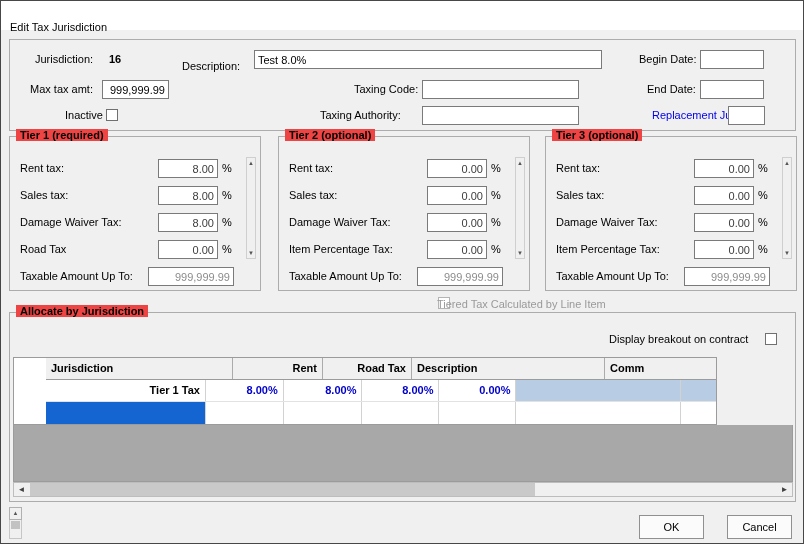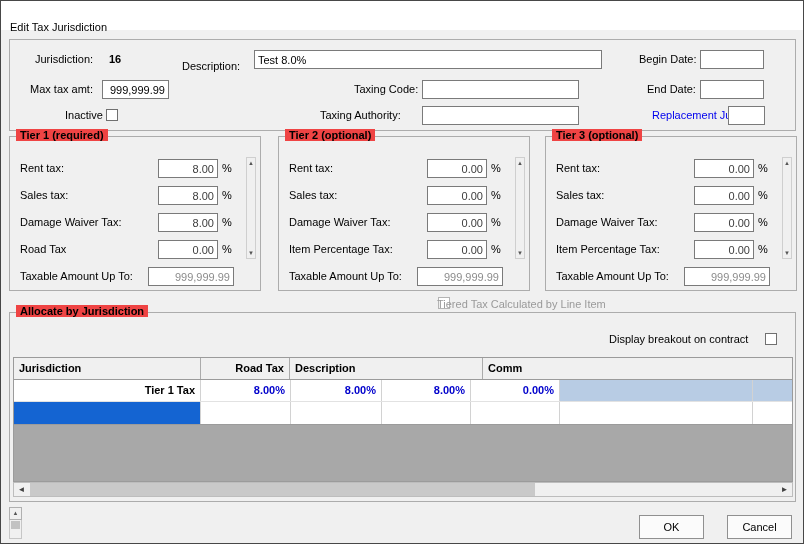--- a/index.html
+++ b/index.html
@@ -16,21 +16,21 @@
   .gray{color:#9a9a9a;}
   .inp{position:absolute;height:19px;background:#fff;border:1px solid #7a7a7a;
        font:11px "Liberation Sans", sans-serif;padding:0 3px;color:#000;}
   .num{text-align:right;color:#3c3c3c;}
   .dim{color:#8c8c8c;}
   .cb{position:absolute;width:12px;height:12px;background:#fff;border:1px solid #707070;}
   .cb-disabled{border-color:#b4b4b4;}
   .mini-vscroll{position:absolute;width:10px;background:#f0f0f0;border:1px solid #cfcfcf;}
   .mv-up{position:absolute;top:1px;left:0;right:0;text-align:center;font-size:6px;color:#555;line-height:8px;}
   .mv-down{position:absolute;bottom:1px;left:0;right:0;text-align:center;font-size:6px;color:#555;line-height:8px;}
-  .table{position:absolute;width:780px;border:1px solid #9b9b9b;background:#fff;}
+  .table{position:absolute;width:704px;border:1px solid #9b9b9b;background:#fff;padding-left:32px;}
   .trow{display:flex;height:22px;}
   .trow.rb{border-bottom:1px solid #e2e2e2;}
   .thead{background:#f0f0f0;font-weight:bold;border-bottom:1px solid #9b9b9b;}
   .thead .cell{border-right:1px solid #ababab;}
   .cell{height:100%;padding:0 5px;line-height:21px;border-right:1px solid #d2d2d2;overflow:hidden;white-space:nowrap;}
   .cell:last-child{border-right:none;}
   .c0{width:187px;} .c1{width:90px;} .c2{width:91px;} .c3{width:89px;} .c4{width:89px;} .c5{width:193px;} .c6{width:39px;}
   .ar{text-align:right;}
   .blue{color:var(--value-blue,#0000cc);font-weight:bold;}
   .sel{background:var(--selection-blue,#1464d2);}
@@ -149,20 +149,21 @@
   <span class="lbl gray" style="left:436px;top:297px">Tiered Tax Calculated by Line Item</span>
 
   <div class="grp" style="left:8px;top:311px;width:787px;height:190px">
     <span class="grp-title">Allocate by Jurisdiction</span>
     <span class="lbl" style="left:599px;top:20px">Display breakout on contract</span>
     <span class="cb" style="left:755px;top:20px"></span>
 
     <div class="table" style="left:3px;top:44px">
       <div class="trow thead">
         <div class="cell c0">Jurisdiction</div>
+        <div class="cell c1 ar">Rent</div>
         <div class="cell c4 ar">Road Tax</div>
         <div class="cell c5">Description</div>
         <div class="cell c6">Comme</div>
       </div>
       <div class="trow rb">
         <div class="cell c0 ar bold">Tier 1 Tax</div>
         <div class="cell c1 ar blue">8.00%</div>
         <div class="cell c2 ar blue">8.00%</div>
         <div class="cell c3 ar blue">8.00%</div>
         <div class="cell c4 ar blue">0.00%</div>

